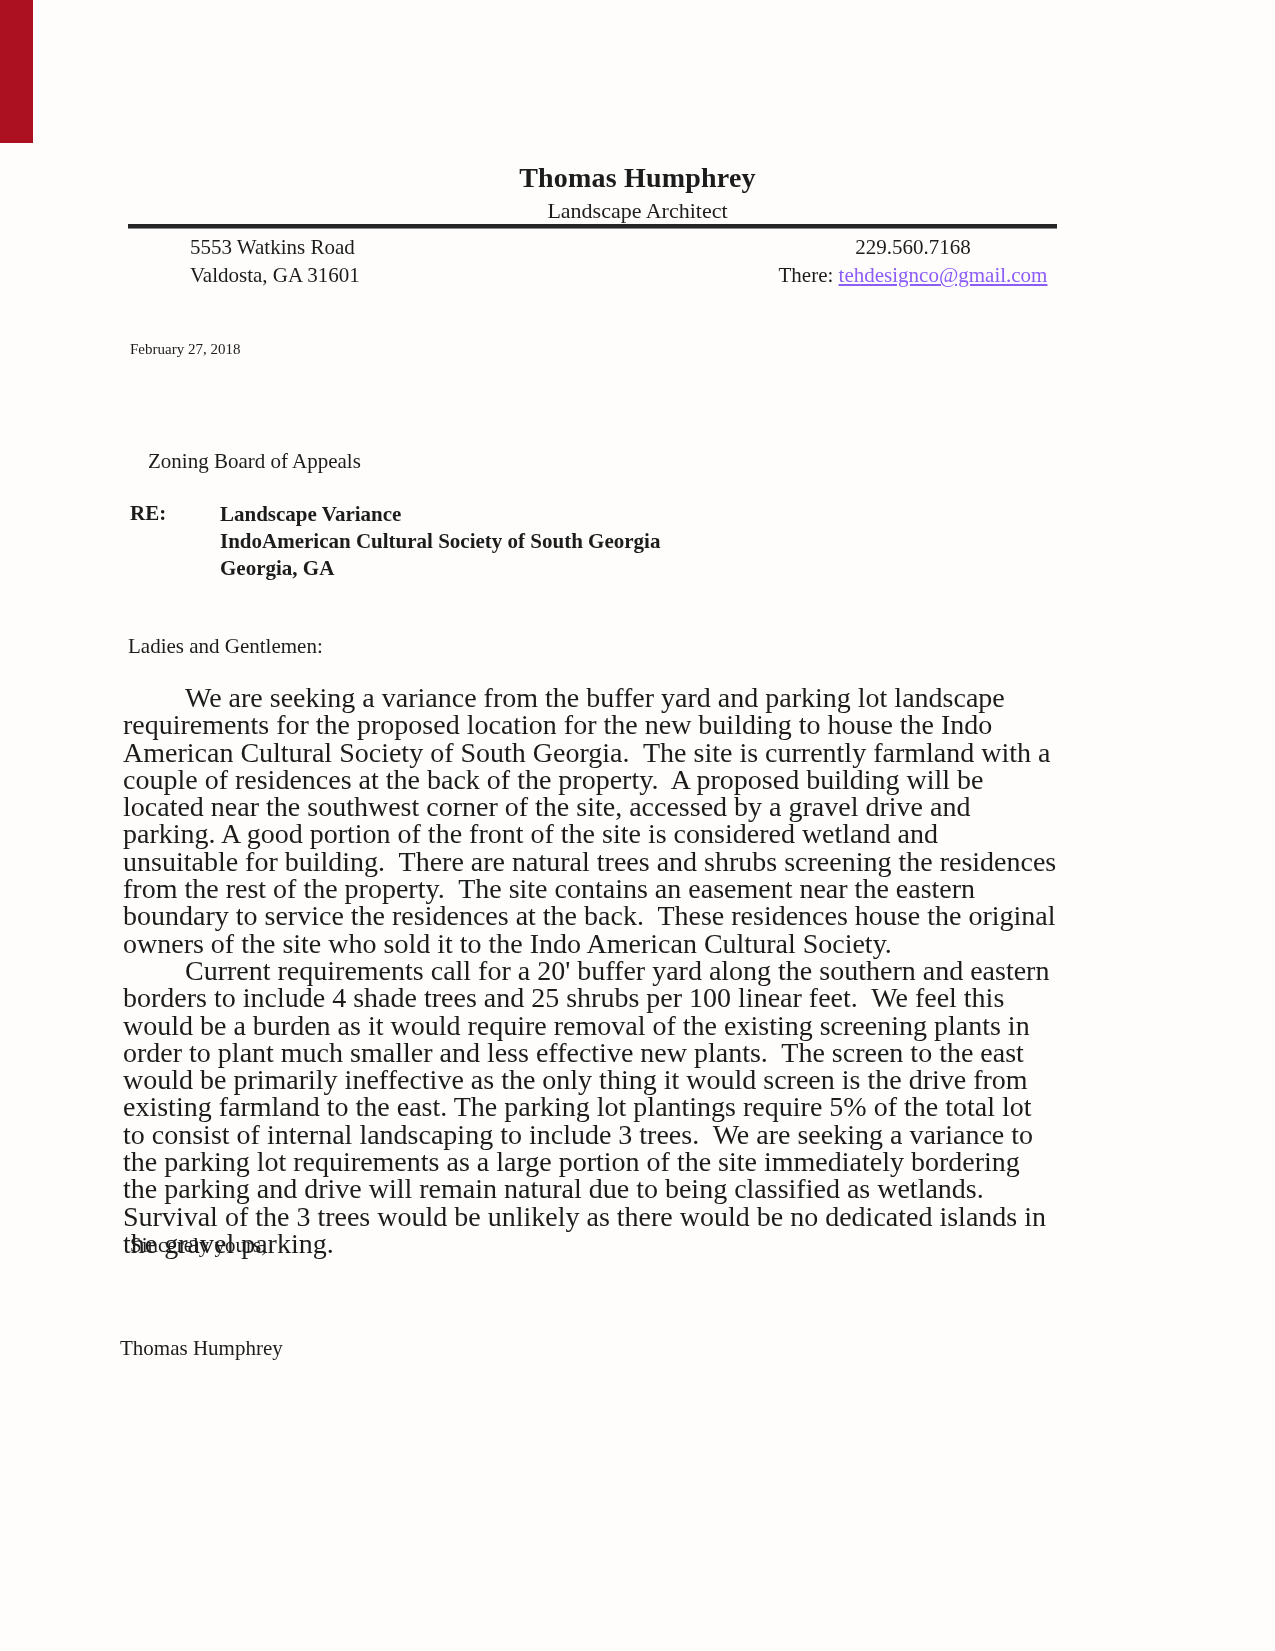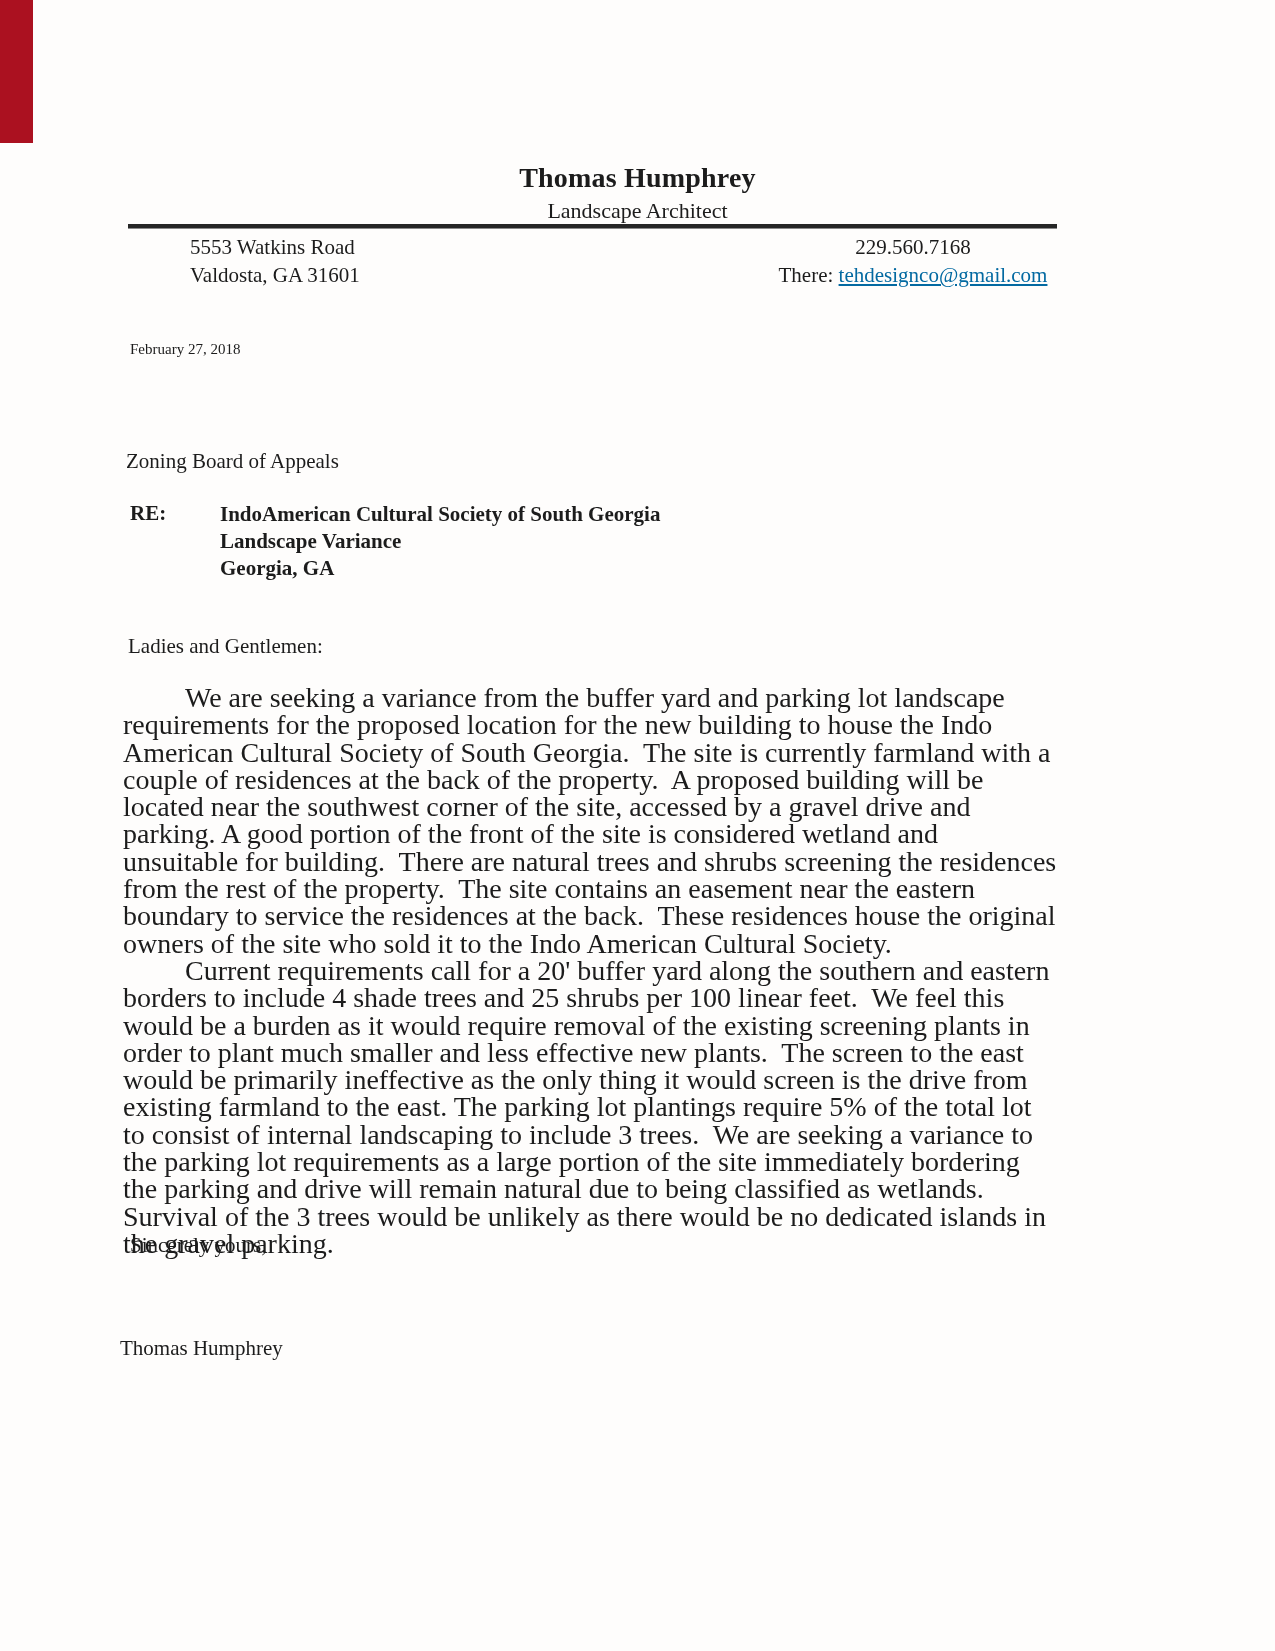--- a/index.html
+++ b/index.html
@@ -72,21 +72,21 @@
   }
   .date-line {
     position: absolute;
     top: 341px;
     left: 130px;
     font-size: 15px;
   }
   .recipient-line {
     position: absolute;
     top: 449px;
-    left: 126px;
+    left: 148px;
     font-size: 21px;
   }
   .re-block {
     position: absolute;
     top: 501px;
     left: 130px;
     font-size: 21px;
     font-weight: bold;
     display: flex;
     gap: 27px;
@@ -135,32 +135,32 @@
 
   <div class="rule" style="background: rgb(38, 38, 38);"></div>
 
   <div class="addr-block">
     <div>5553 Watkins Road</div>
     <div>Valdosta, GA 31601</div>
   </div>
 
   <div class="contact-block">
     <div>229.560.7168</div>
-    <div><span>There: </span><a class="email-link" style="color: #0369a1;">tehdesignco@gmail.com</a></div>
+    <div><span>There: </span><a class="email-link" style="color: #8b5cf6;">tehdesignco@gmail.com</a></div>
   </div>
 
   <div class="date-line">February 27, 2018</div>
 
   <div class="recipient-line">Zoning Board of Appeals</div>
 
   <div class="re-block">
     <div class="re-label">RE:</div>
     <div class="re-lines">
+      <div>Landscape Variance</div>
       <div>IndoAmerican Cultural Society of South Georgia</div>
-      <div>Landscape Variance</div>
       <div>Georgia, GA</div>
     </div>
   </div>
 
   <div class="salutation-line">Ladies and Gentlemen:</div>
 
   <div class="body-par par1">We are seeking a variance from the buffer yard and parking lot landscape requirements for the proposed location for the new building to house the Indo American Cultural Society of South Georgia.  The site is currently farmland with a couple of residences at the back of the property.  A proposed building will be located near the southwest corner of the site, accessed by a gravel drive and parking. A good portion of the front of the site is considered wetland and unsuitable for building.  There are natural trees and shrubs screening the residences from the rest of the property.  The site contains an easement near the eastern boundary to service the residences at the back.  These residences house the original owners of the site who sold it to the Indo American Cultural Society.</div>
 
   <div class="body-par par2">Current requirements call for a 20' buffer yard along the southern and eastern borders to include 4 shade trees and 25 shrubs per 100 linear feet.  We feel this would be a burden as it would require removal of the existing screening plants in order to plant much smaller and less effective new plants.  The screen to the east would be primarily ineffective as the only thing it would screen is the drive from existing farmland to the east. The parking lot plantings require 5% of the total lot to consist of internal landscaping to include 3 trees.  We are seeking a variance to the parking lot requirements as a large portion of the site immediately bordering the parking and drive will remain natural due to being classified as wetlands.  Survival of the 3 trees would be unlikely as there would be no dedicated islands in the gravel parking.</div>
 

